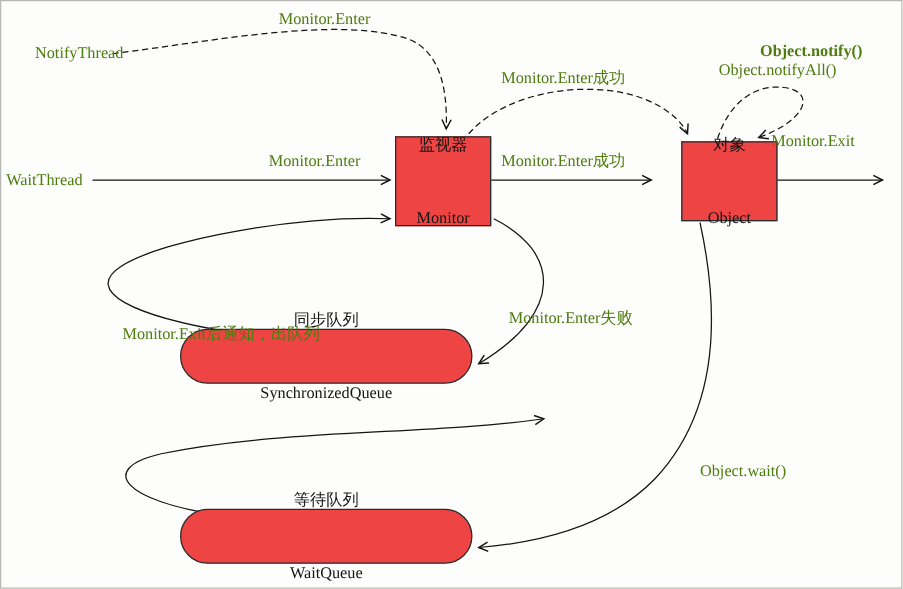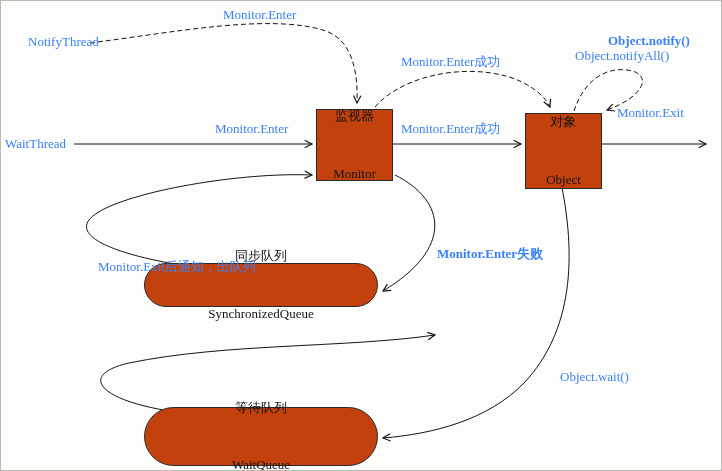--- a/index.html
+++ b/index.html
@@ -17,28 +17,28 @@
     box-sizing: border-box;
   }
   svg.wires {
     position: absolute;
     left: 0; top: 0;
     width: 722px; height: 471px;
   }
   .label {
     position: absolute;
     font-size: 13px;
-    color: #3b82f6;
+    color: #4d7c0f;
     white-space: nowrap;
     line-height: 1.15;
   }
   .node {
     position: absolute;
     border: 1px solid #2a2a2a;
-    background: #c2410c;
+    background: #ef4444;
     display: flex;
     flex-direction: column;
     align-items: center;
     justify-content: center;
     font-size: 13px;
     color: #141414;
     line-height: 1.4;
     text-align: center;
     box-sizing: border-box;
     gap: 39px;
@@ -76,31 +76,31 @@
     <path d="M 175 411 C 98 400, 76 374, 128 362 C 225 342, 345 347, 434 334" fill="none" stroke="#141414" stroke-width="1" marker-end="url(#ah)"></path>
 
     <path d="M 559 177 C 576 255, 572 330, 523 382 C 487 419, 432 433, 382 437" fill="none" stroke="#141414" stroke-width="1" marker-end="url(#ah)"></path>
   </svg>
 
   <div class="node" style="left:315px; top:108px; width:77px; height:72px;">
     <div>监视器</div>
     <div>Monitor</div>
   </div>
 
-  <div class="node" style="left:524px; top:112px; width:77px; height:76px;">
+  <div class="node" style="left:544px; top:112px; width:77px; height:64px;">
     <div>对象</div>
     <div>Object</div>
   </div>
 
   <div class="node stadium" style="left:143px; top:262px; width:234px; height:44px;">
     <div>同步队列</div>
     <div>SynchronizedQueue</div>
   </div>
 
-  <div class="node stadium" style="left:143px; top:406px; width:234px; height:59px;">
+  <div class="node stadium" style="left:143px; top:406px; width:234px; height:44px;">
     <div>等待队列</div>
     <div>WaitQueue</div>
   </div>
 
   <div class="label" style="left:222px; top:7px;">Monitor.Enter</div>
 
   <div class="label" style="left:4px; top:34px;margin-left:23px;">NotifyThread</div>
 
   <div class="label" style="left:4px; top:136px;">WaitThread</div>
 
@@ -111,18 +111,18 @@
   <div class="label" style="left:400px; top:121px;">Monitor.Enter成功</div>
 
   <div class="label" style="left:607px; top:33px;font-weight:bold;">Object.notify()</div>
 
   <div class="label" style="left:574px; top:48px;">Object.notifyAll()</div>
 
   <div class="label" style="left:616px; top:105px;text-align:right;">Monitor.Exit</div>
 
   <div class="label" style="left:97px; top:219px;margin-top:40px;">Monitor.Exit后通知，出队列</div>
 
-  <div class="label" style="left:436px; top:246px;font-weight:bold;">Monitor.Enter失败</div>
+  <div class="label" style="left:406px; top:246px;">Monitor.Enter失败</div>
 
 
   <div class="label" style="left:559px; top:369px;">Object.wait()</div>
 
 </div>
 
 </body></html>

